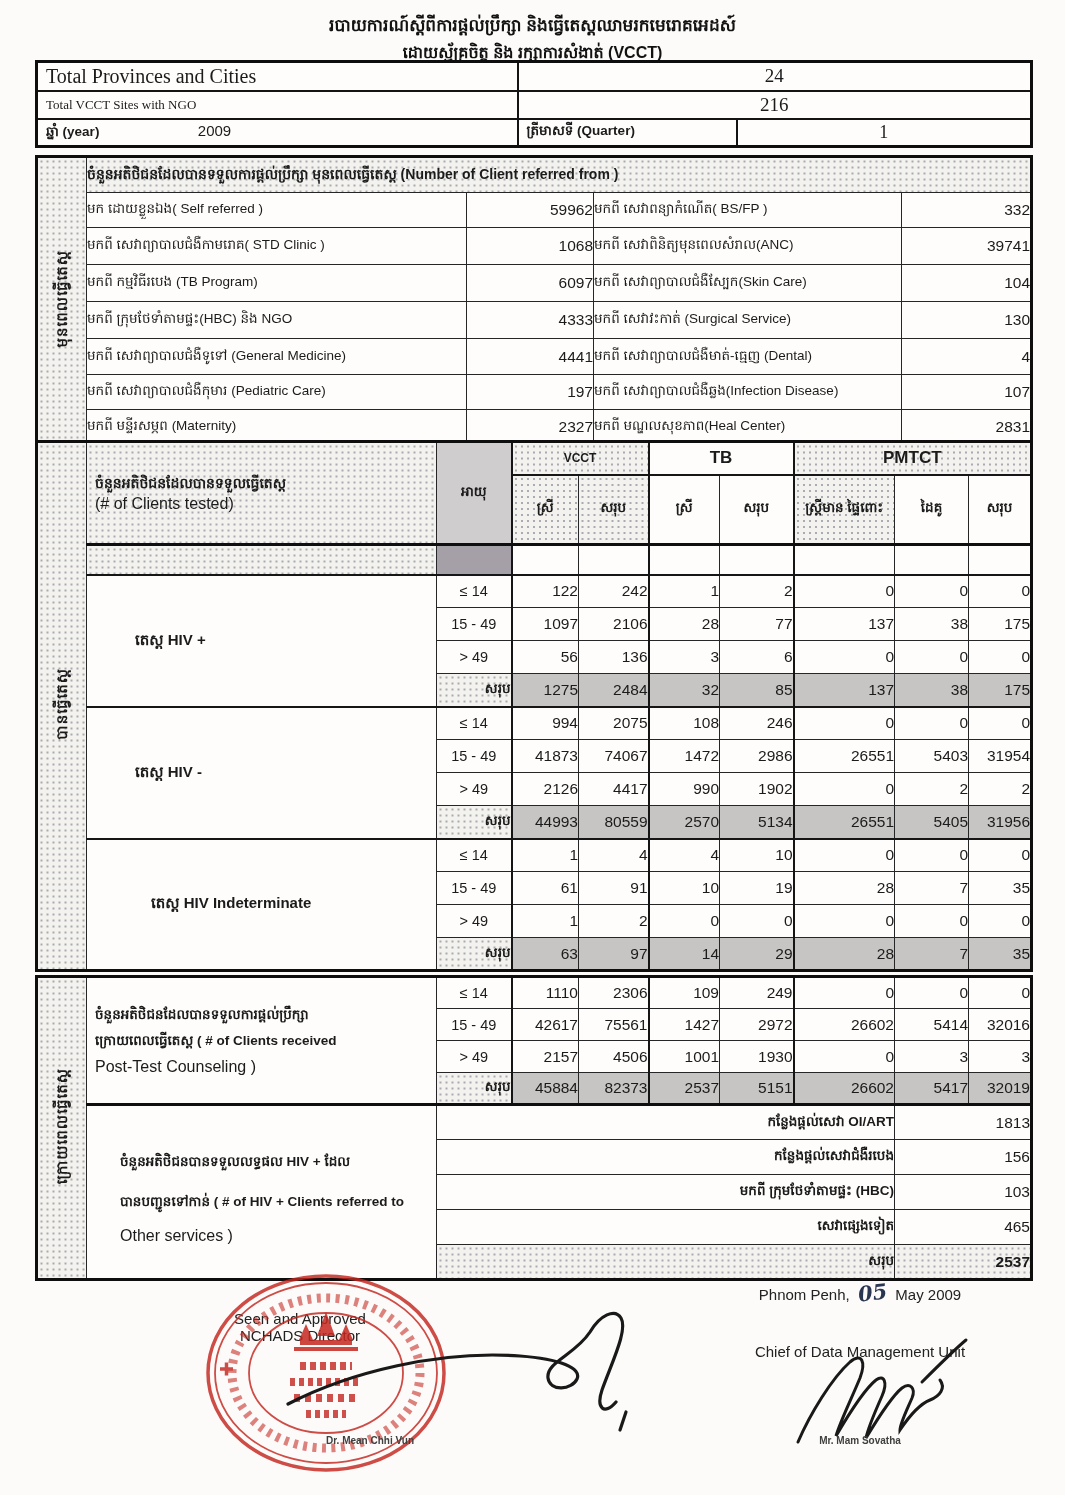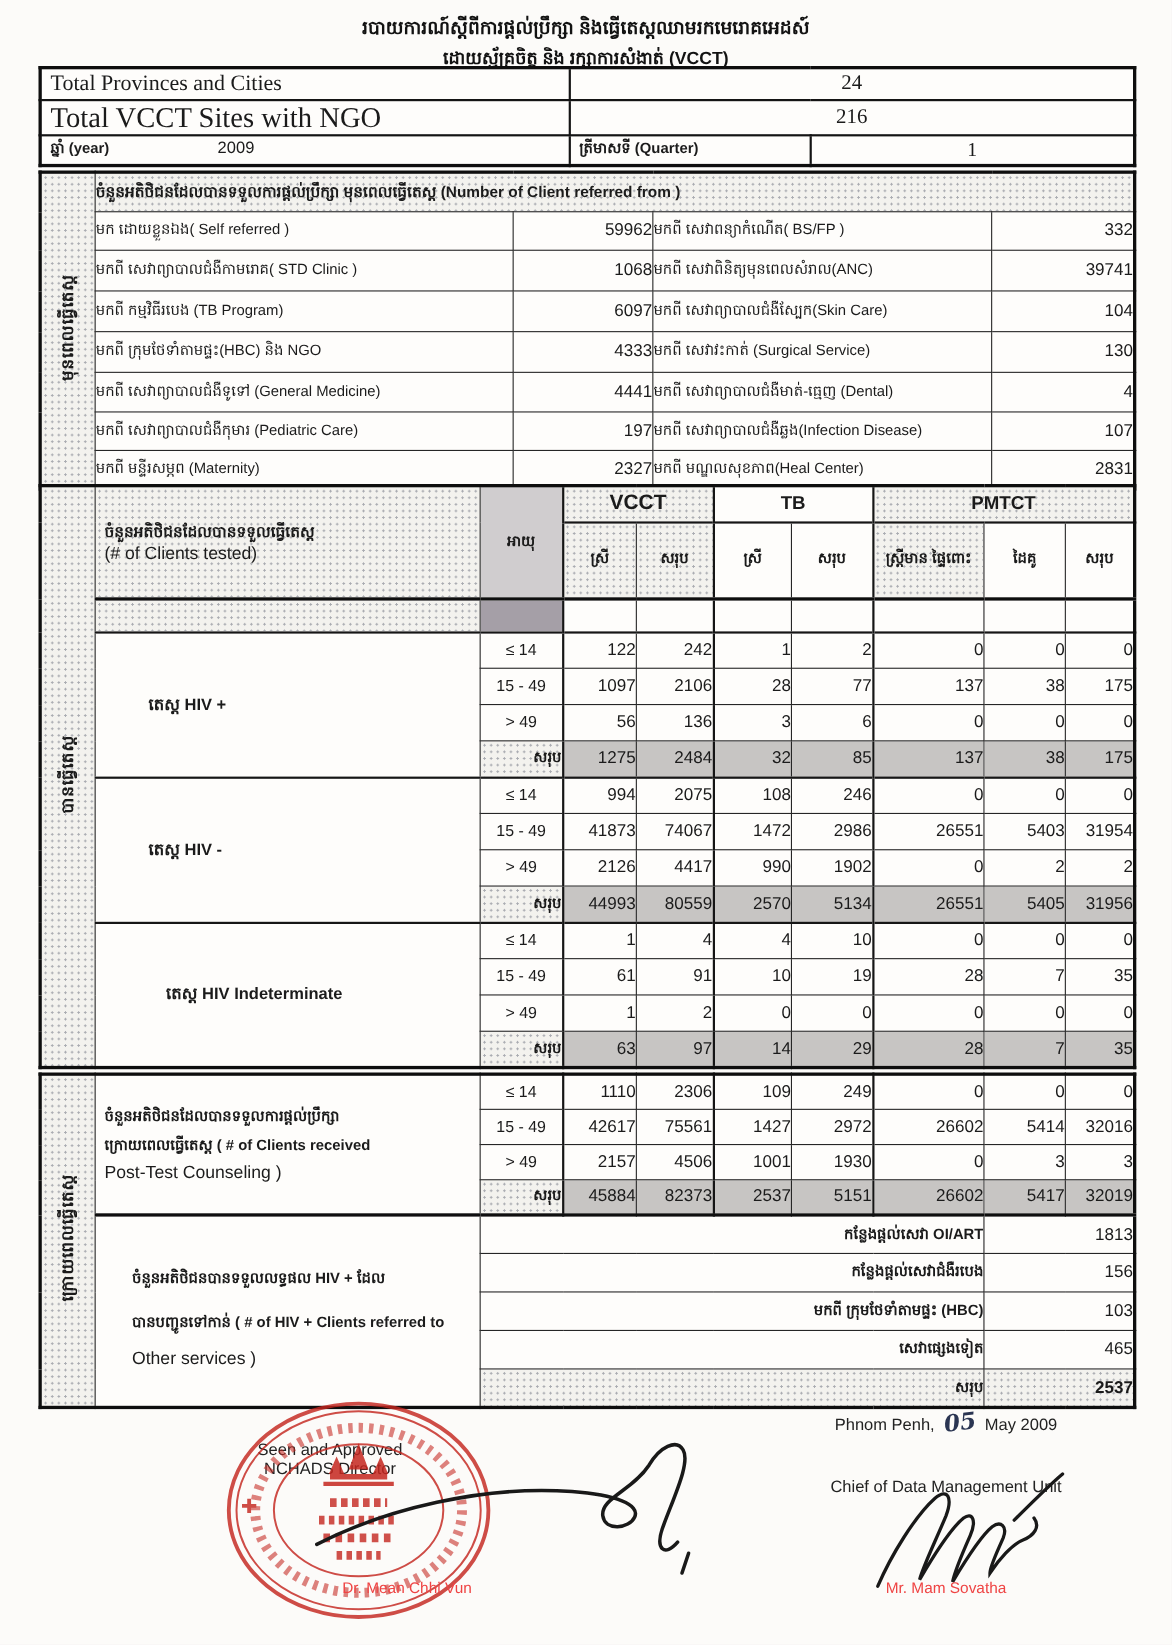--- a/index.html
+++ b/index.html
@@ -23,21 +23,21 @@
   .greyc{background:#d0cdcf;}
   .gl{border-left:2.5px solid #151515 !important;}
   tr.thick > td{border-top:3px solid #0f0f0f;padding-left:25px;}
   tr.med > td{border-top:2.5px solid #161616;}
   .vtext{writing-mode:vertical-rl;transform:rotate(180deg);font-weight:bold;font-size:15px;letter-spacing:1px;text-align:center;}
   td.side{text-align:center;}
   .hdr{font-weight:bold;}
   .lblblock div{padding:3px 8px;}
   .en{font-size:16px;}
   .sig{position:absolute;font-size:15px;color:#222;}
-  .name{font-weight:normal;font-size:14px;color:#ef4444;}
+  .name{font-weight:bold;font-size:10px;color:#404040;}
   .hand{display:inline-block;font-family:"DejaVu Serif",serif;font-style:italic;font-weight:bold;font-size:21px;color:#2a3552;transform:rotate(-7deg);margin:0 4px;}
   svg{position:absolute;}
 </style>
 </head>
 <body>
 
 <div class="page">
 
   <div class="title" style="top:42px;font-size:16px;">ដោយស្ម័គ្រចិត្ត និង រក្សាការសំងាត់ (VCCT)</div>
   <div class="title" style="top:14px;font-size:17px;">របាយការណ៍ស្ដីពីការផ្ដល់ប្រឹក្សា និងធ្វើតេស្ដឈាមរកមេរោគអេដស៍</div>
@@ -47,21 +47,21 @@
         <col style="width:481px">
         <col style="width:219px">
         <col style="width:295px">
       </colgroup>
     <tbody>
         <tr style="height:29px">
       <td class="serif" style="font-size:20px;padding-left:8px;">Total Provinces and Cities</td>
       <td colspan="2" class="serif ctr" style="font-size:19px;">24</td>
     </tr>
     <tr style="height:28px">
-      <td class="serif" style="font-size:26px;padding-left:8px;">Total VCCT Sites with NGO</td>
+      <td class="serif" style="font-size:13px;padding-left:8px;">Total VCCT Sites with NGO</td>
       <td colspan="2" class="serif ctr" style="font-size:19px;">216</td>
     </tr>
     <tr style="height:28px">
       <td>
         <span class="kh b" style="padding-left:8px;">ឆ្នាំ (year)</span>
         <span style="font-size:15px;margin-left:94px;">2009</span>
       </td>
       <td class="kh b" style="padding-left:8px;">ត្រីមាសទី (Quarter)</td>
       <td class="ctr serif" style="font-size:18px;">1</td>
     </tr>
@@ -144,21 +144,21 @@
     <tbody>
         <tr style="height:33px">
       <td rowspan="15" class="dots side">
         <span class="vtext">បានធ្វើតេស្ដ</span>
       </td>
       <td rowspan="2" class="dots" style="vertical-align:middle;">
         <div class="b khl" style="font-size:14px;">ចំនួនអតិថិជនដែលបានទទួលធ្វើតេស្ដ</div>
         <div class="en khl">(# of Clients tested)</div>
       </td>
       <td rowspan="2" class="greyc ctr kh b">អាយុ</td>
-      <td colspan="2" class="dots ctr b gl" style="font-size:19px;">VCCT</td>
+      <td colspan="2" class="dots ctr b gl" style="font-size:12px;">VCCT</td>
       <td colspan="2" class="ctr b gl" style="font-size:17px;">TB</td>
       <td colspan="3" class="dots ctr b gl" style="font-size:17px;">PMTCT</td>
     </tr>
     <tr style="height:70px" class="med">
       <td class="dots ctr kh b gl">ស្រី</td>
       <td class="dots ctr kh b">សរុប</td>
       <td class="ctr kh b gl">ស្រី</td>
       <td class="ctr kh b">សរុប</td>
       <td class="dots ctr kh b gl">ស្ត្រីមាន ផ្ទៃពោះ</td>
       <td class="ctr kh b">ដៃគូ</td>

